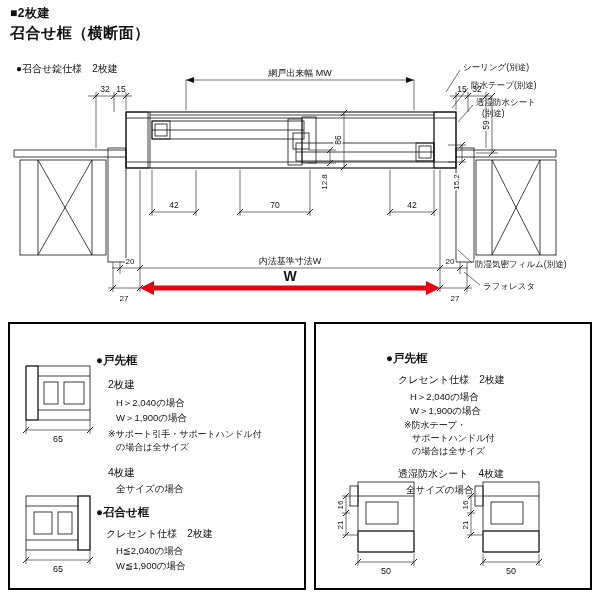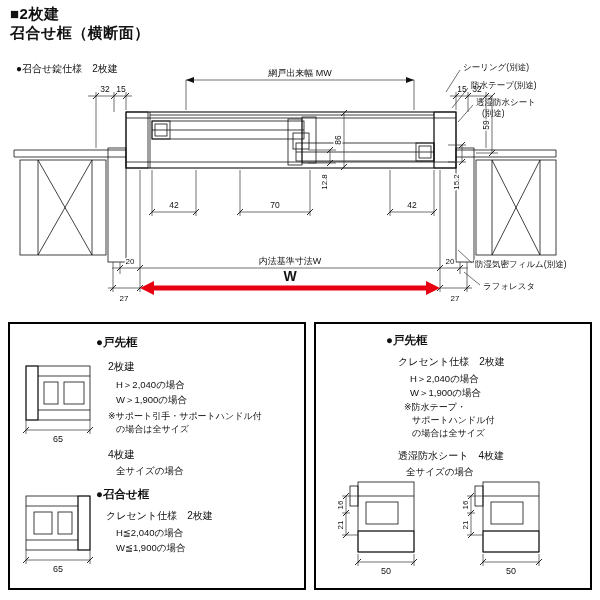--- a/index.html
+++ b/index.html
@@ -1,36 +1,36 @@
 <!DOCTYPE html>
 <html><head>
 <meta charset="utf-8">
 <style>
   * { box-sizing: border-box; }
   html,body { margin:0; padding:0; background:#fff; }
   body { font-family:"Liberation Sans","DejaVu Sans",sans-serif; color:#111; }
   .page { position:relative; width:600px; height:600px; background:#fff; overflow:hidden; }
-  .title { position:absolute; left:10px; top:5px; font-size:15px; font-weight:bold; letter-spacing:.5px; }
+  .title { position:absolute; left:10px; top:5px; font-size:12px; font-weight:bold; letter-spacing:.5px; }
   .subtitle { position:absolute; left:10px; top:24px; font-size:15px; font-weight:bold; letter-spacing:.5px; }
   svg { position:absolute; }
   svg text { font-family:"Liberation Sans","DejaVu Sans",sans-serif; fill:#111; }
   .halo { paint-order:stroke; stroke:#fff; stroke-width:3px; stroke-linejoin:round; }
   .ln   { stroke:#111; stroke-width:1.1; fill:none; }
   .ln2  { stroke:#111; stroke-width:0.8; fill:none; }
   .dim  { stroke:#333; stroke-width:0.7; fill:none; }
   .tk   { stroke:#111; stroke-width:0.9; }
   .t8  { font-size:8px; }
   .t85 { font-size:8.5px; }
   .t9  { font-size:9px; }
   .t10 { font-size:10px; }
   .tw  { font-size:14px; font-weight:bold; }
   .box { position:absolute; border:2px solid #000; background:#fff; }
   .box-left  { left:8px;  top:322px; width:298px; height:268px; }
   .box-right { left:314px; top:322px; width:278px; height:268px; }
-  .bl { position:absolute; white-space:nowrap; line-height:1.15; }
+  .bl { position:absolute; white-space:nowrap; line-height:1.15;margin-top:18px; }
   .bold { font-weight:bold; }
   .f115 { font-size:11.5px; }
   .f105 { font-size:10.5px; }
   .f10 { font-size:10px; }
   .f95 { font-size:9.5px; }
   .f9  { font-size:9px; }
 </style>
 </head>
 <body>
 

